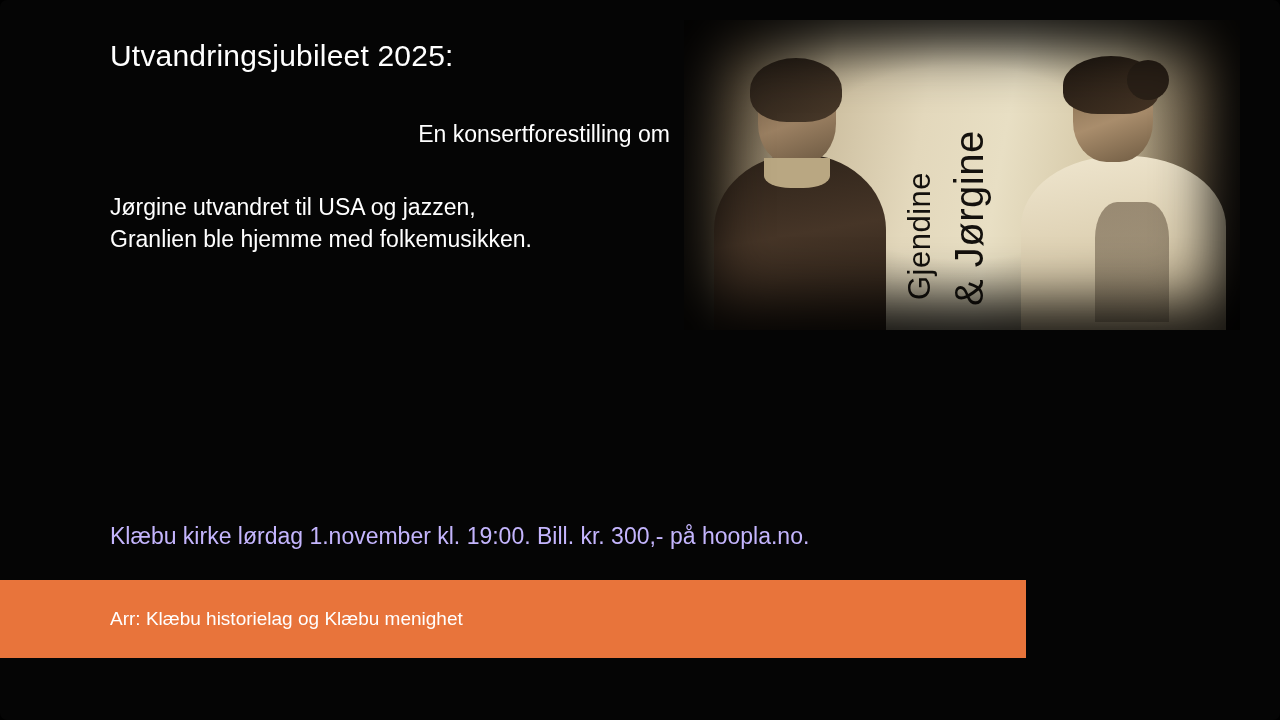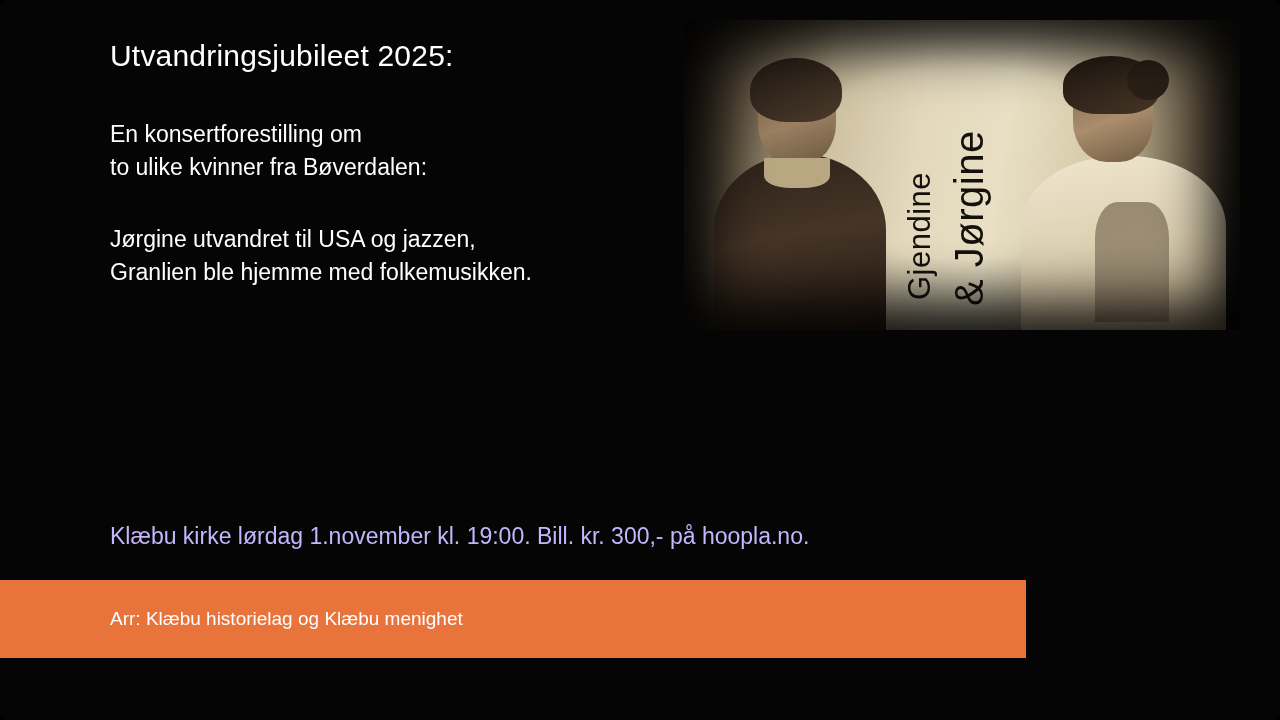--- a/index.html
+++ b/index.html
@@ -52,21 +52,21 @@
   }
 
   .body-para {
     font-size: 23px;
     line-height: 1.42;
     color: #ffffff;
     margin: 0;
     white-space: nowrap;
   }
 
-  .para-gap-1 { margin-top: 44px; }
+  .para-gap-1 { margin-top: 44px; text-align: right; }
   .para-gap   { margin-top: 40px; }
 
   .venue-para {
     position: absolute;
     left: 110px;
     top: 520px;
     font-size: 23px;
     line-height: 1.42;
     color: #c4b5fd;
     white-space: nowrap;
@@ -247,21 +247,20 @@
 </style>
 </head>
 <body>
 
 <div class="slide">
 
   <div class="text-block">
     <p class="eyebrow">Utvandringsjubileet 2025:</p>
 
     <p class="body-para para-gap-1">En konsertforestilling om</p>
-    <p class="body-para">to ulike kvinner fra Bøverdalen:</p>
 
     <p class="body-para para-gap">Jørgine utvandret til USA og jazzen,</p>
     <p class="body-para">Granlien ble hjemme med folkemusikken.</p>
 
   </div>
 
   <p class="venue-para">Klæbu kirke lørdag 1.november kl. 19:00. Bill. kr. 300,- på hoopla.no.</p>
 
   <div class="banner">
     <span class="banner-text">Arr: Klæbu historielag og Klæbu menighet</span>

